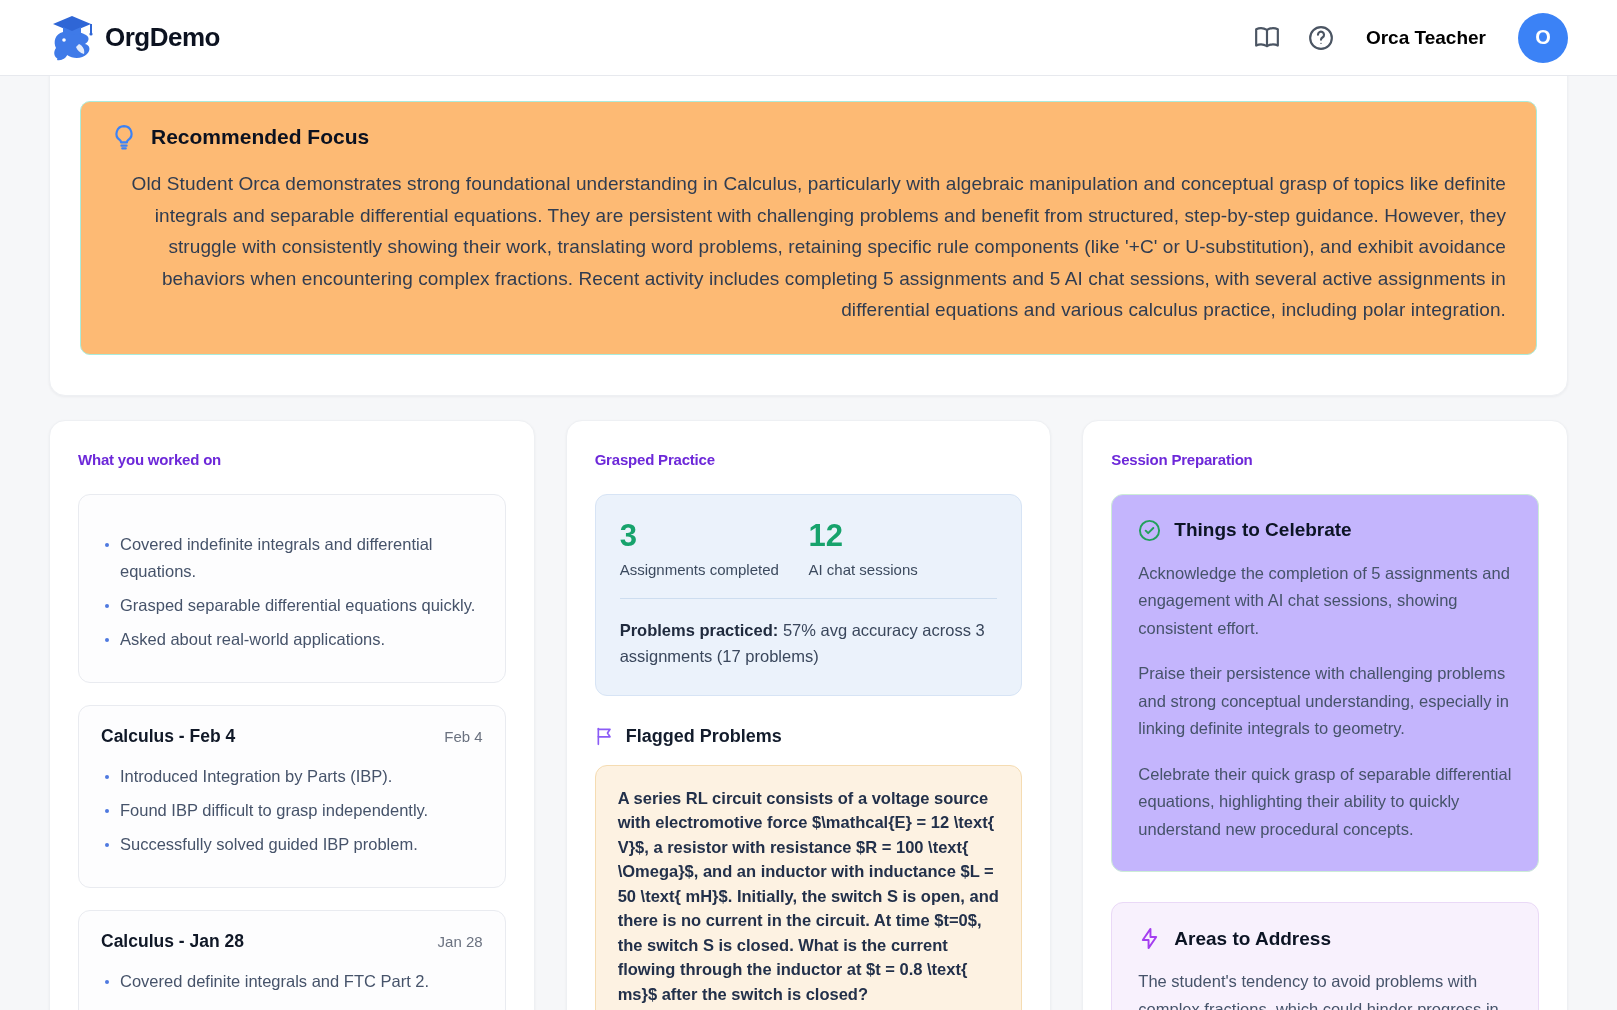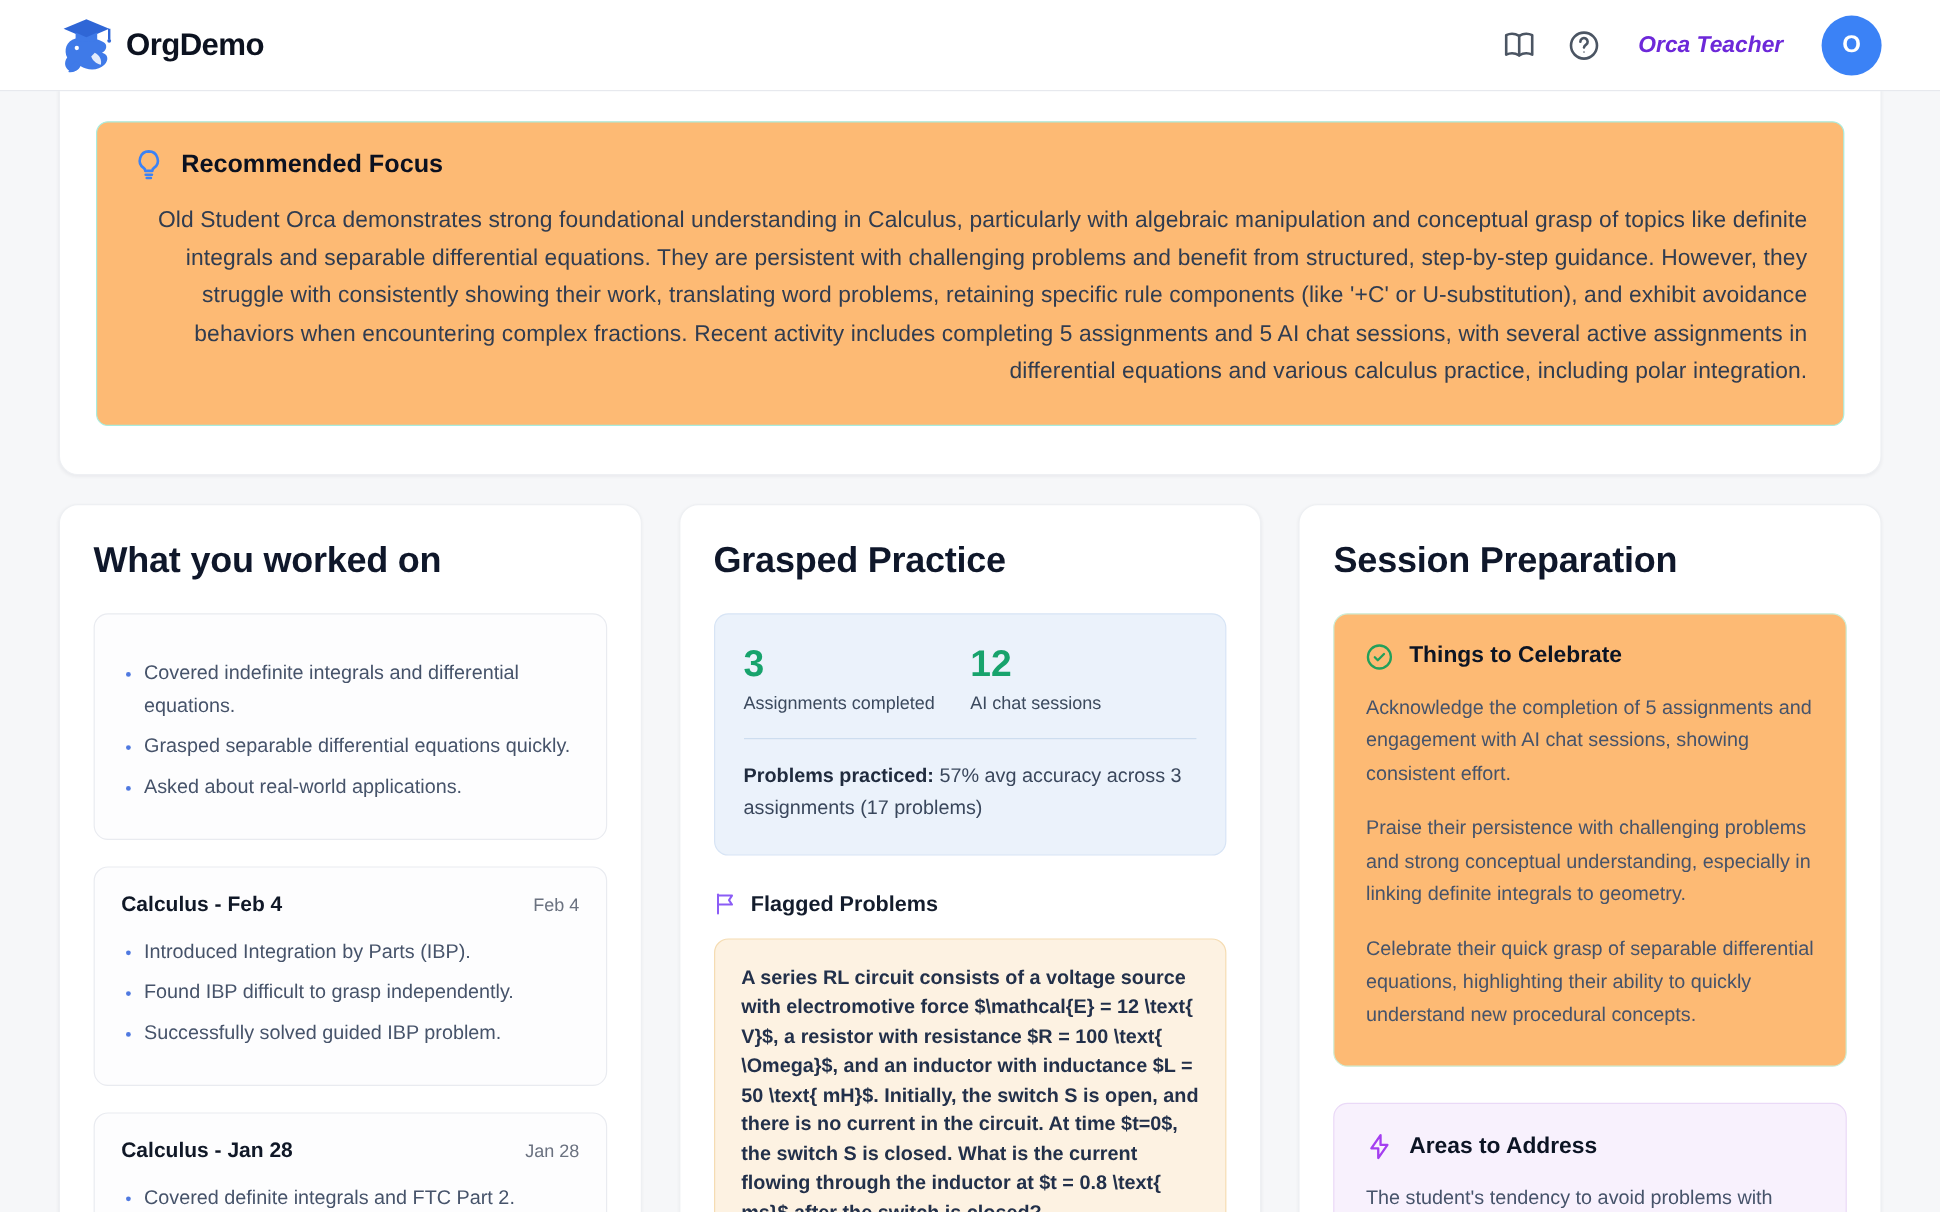--- a/index.html
+++ b/index.html
@@ -16,21 +16,21 @@
     height: 76px; background: #ffffff;
     border-bottom: 1px solid #e7e9ee;
     display: flex; align-items: center;
     padding: 11px 49px;
   }
   .brand { display: flex; align-items: center; gap: 10px; cursor: pointer; }
   .brand-name { font-size: 26px; font-weight: 800; color: #0c1220; letter-spacing: -0.5px; }
   .header-right { margin-left: auto; display: flex; align-items: center; gap: 28px; }
   .hicon { width: 26px; height: 26px; color: #4b5563; display: inline-flex; cursor: pointer; }
   .hicon svg { width: 100%; height: 100%; }
-  .user-name { font-size: 19px; font-weight: 600; color: #6d28d9; margin-left: 4px; font-style: italic; }
+  .user-name { font-size: 19px; font-weight: 600; color: #000000; margin-left: 4px; }
   .avatar {
     width: 50px; height: 50px; border-radius: 50%;
     background: #3b82f6; color: #ffffff;
     display: flex; align-items: center; justify-content: center;
     font-size: 20px; font-weight: 800; cursor: pointer; margin-left: 4px;
   }
 
   
   .page { padding: 0 49px; }
 
@@ -65,21 +65,21 @@
     display: grid; grid-template-columns: repeat(3, 1fr); gap: 31px;
   }
   .col-card {
     background: #ffffff;
     border: 1px solid #eef0f3;
     border-radius: 16px;
     box-shadow: 0 1px 3px rgba(16,24,40,.05);
     padding: 30px 28px 28px;
     min-height: 700px;
   }
-  .col-title { font-size: 30px; font-weight: 800; color: #0f172a; margin-bottom: 26px; letter-spacing: -0.2px; }
+  .col-title { font-size: 15px; font-weight: 800; color: #6d28d9; margin-bottom: 26px; letter-spacing: -0.2px; }
 
   
   .session-card {
     background: #fdfdfe;
     border: 1px solid #e9ebf0;
     border-radius: 12px;
     padding: 20px 22px 22px;
     margin-bottom: 22px;
   }
   .session-head { display: flex; align-items: baseline; justify-content: space-between; gap: 10px; }
@@ -119,21 +119,21 @@
     margin-top: 18px;
     background: #fdf2e2;
     border: 1px solid #f5dcb2;
     border-radius: 12px;
     padding: 20px 22px 22px;
   }
   .problem-text { font-size: 16.5px; font-weight: 700; line-height: 24.5px; color: #22304a; }
 
   
   .prep-card { border-radius: 12px; padding: 24px 26px 28px; }
-  .prep-green { background: #fdba74; border: 1px solid #ccedd6; }
+  .prep-green { background: #c4b5fd; border: 1px solid #ccedd6; }
   .prep-purple { background: #f8f1fd; border: 1px solid #ead9f7; margin-top: 30px; }
   .prep-head { display: flex; align-items: center; gap: 13px; margin-bottom: 18px; }
   .prep-ico { width: 23px; height: 23px; display: inline-flex; }
   .prep-ico svg { width: 100%; height: 100%; }
   .ico-green { color: #22a05b; }
   .ico-purple { color: #a43ef0; }
   .prep-title { font-size: 19px; font-weight: 800; color: #0c1424; }
   .prep-para { font-size: 16.5px; line-height: 27.5px; color: #46536a; margin-bottom: 18px; }
   .prep-para:last-child { margin-bottom: 0; }
 </style>

